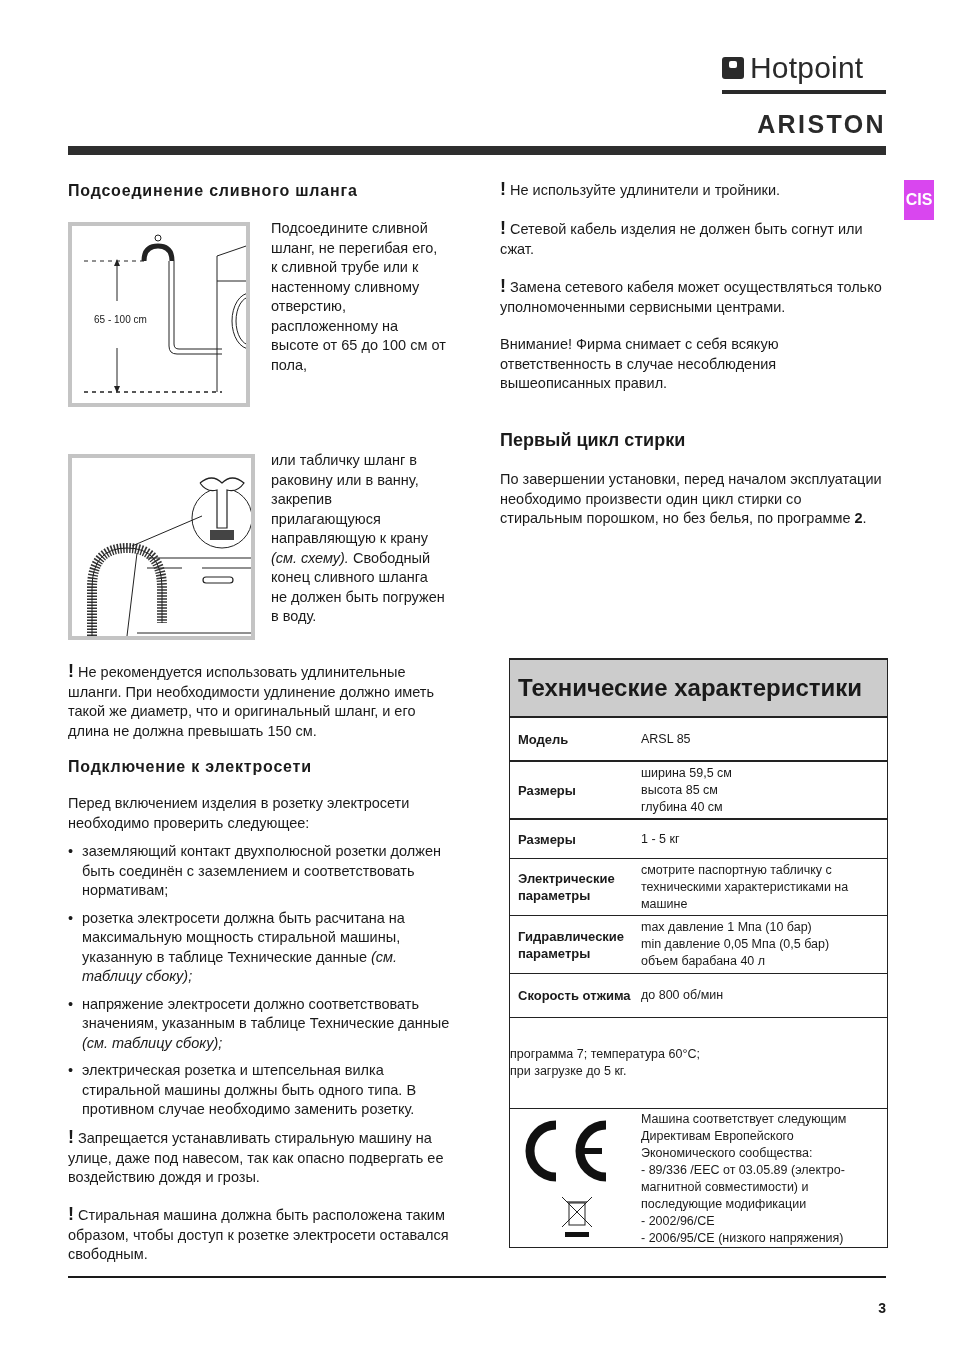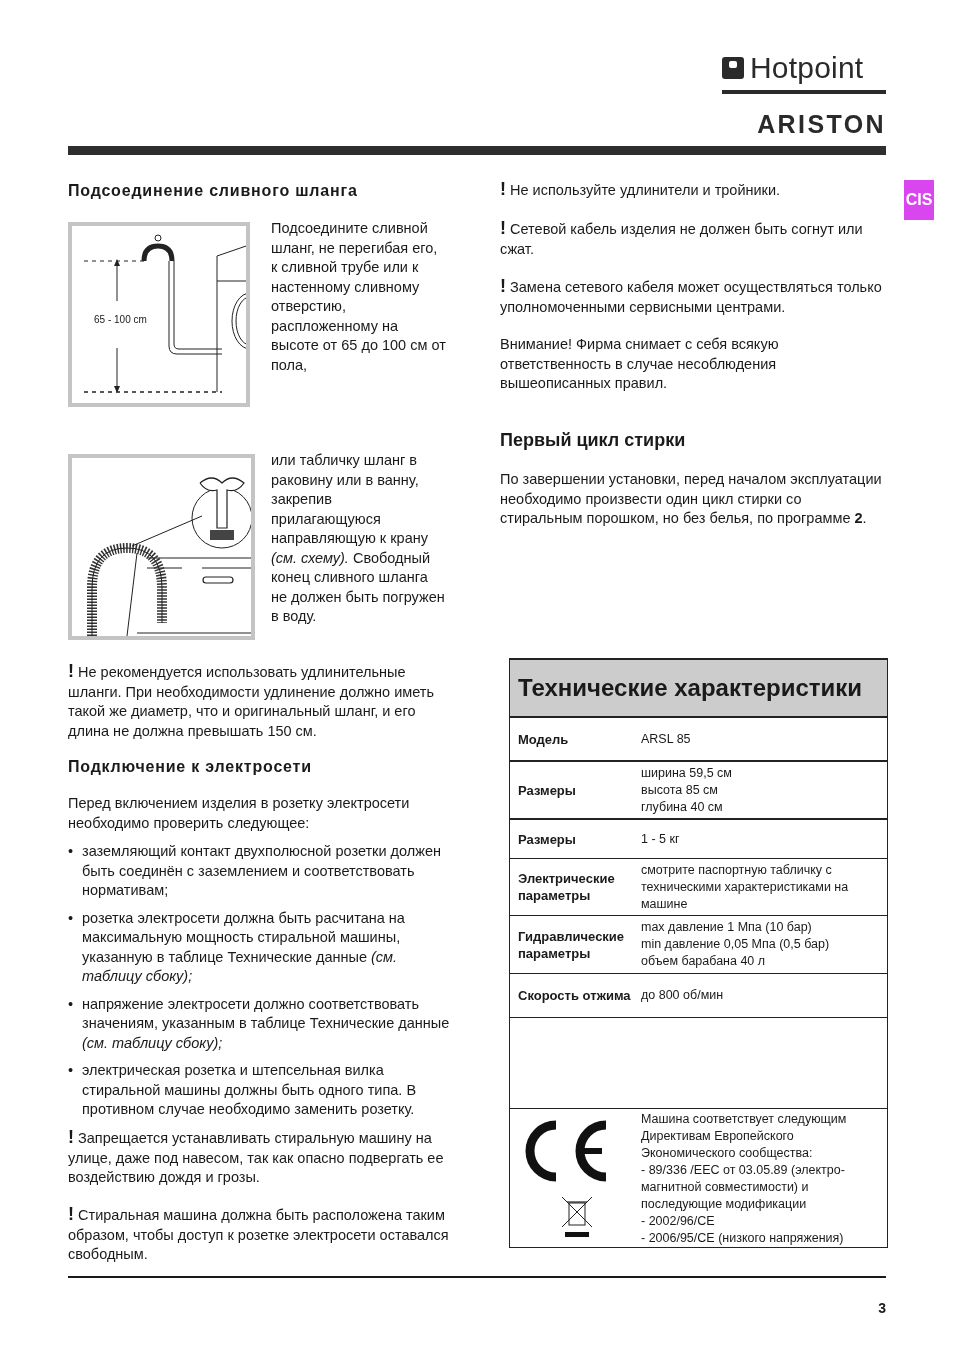--- a/index.html
+++ b/index.html
@@ -188,20 +188,24 @@
         <div>max давление 1 Мпа (10 бар)</div>
         <div>min давление 0,05 Мпа (0,5 бар)</div>
         <div>объем барабана 40 л</div>
       </div>
   </div>
   <div class="row" style="height:44px;">
     <div class="k">Скорость отжима</div>
     <div class="v">до 800 об/мин</div>
   </div>
   <div class="row" style="height:91px;">
+    <div class="v">
+        <div>программа 7; температура 60°С;</div>
+        <div>при загрузке до 5 кг.</div>
+      </div>
   </div>
   <div class="row" style="height:139px; align-items:flex-start; padding-top:2px;">
     <div class="k" style="position:relative; height:130px;">
       <svg width="110" height="130" viewBox="0 0 110 130">
         <path d="M38 14 A26 26 0 1 0 38 66" fill="none" stroke="#111" stroke-width="9"></path>
         <path d="M88 14 A26 26 0 1 0 88 66" fill="none" stroke="#111" stroke-width="9"></path>
         <line x1="64" y1="40" x2="84" y2="40" stroke="#111" stroke-width="6"></line>
       </svg>
       <svg class="abs" style="left:50px; top:84px;" width="34" height="44" viewBox="0 0 34 44">
         <rect x="9" y="8" width="16" height="22" fill="none" stroke="#222" stroke-width="1"></rect>

